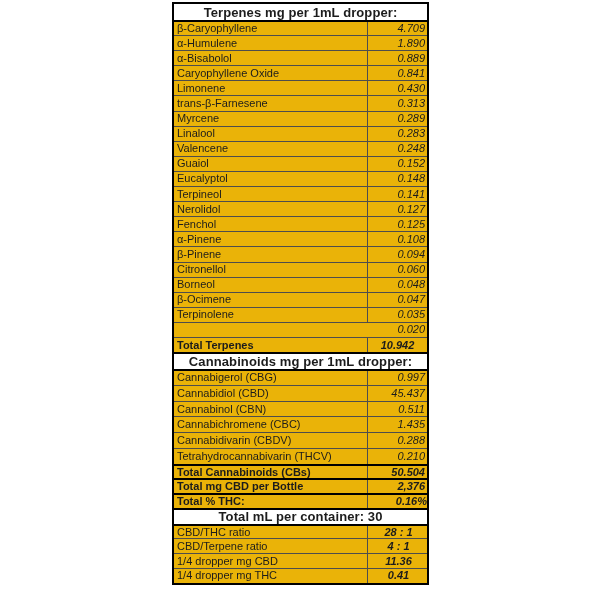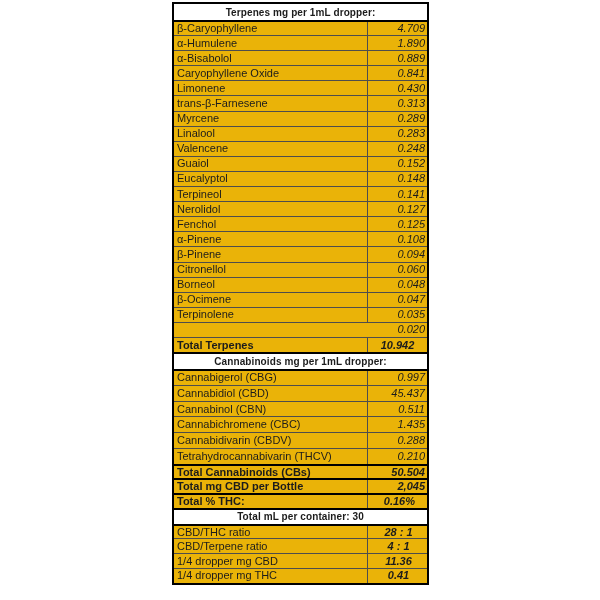--- a/index.html
+++ b/index.html
@@ -25,21 +25,21 @@
     border: 2px solid #000000;
     background: #ffffff;
   }
   .section { display: block; }
   .header-row {
     box-sizing: border-box;
     height: 16px;
     display: flex;
     align-items: center;
     justify-content: center;
-    font-size: 10px;
+    font-size: 13px;
     font-weight: bold;
     border-top: 2px solid #000000;
     letter-spacing: 0.1px;
     white-space: nowrap;
   }
   .sec-0 .header-row { border-top: none; }
   .sec-1 .header-row { height: 17px; }
   .row {
     box-sizing: border-box;
     display: flex;
@@ -73,21 +73,21 @@
     justify-content: flex-end;
     padding-right: 2px;
     font-style: italic;
   }
   .row.total .cell-label,
   .row.total .cell-value { font-weight: bold; }
   .sec-0 .row.total .cell-value {
     justify-content: center;
     padding-right: 0;
   }
-  .sec-1 .row.total:last-child .cell-value { padding-right: 12px; }
+  .sec-1 .row.total:last-child .cell-value { padding-right: 0; }
   .row.ratio .cell-value {
     justify-content: center;
     font-weight: bold;
     padding-right: 12px;
   }
 </style>
 </head>
 <body>
 
 <div class="page">
@@ -207,21 +207,21 @@
         <div class="row item">
           <div class="cell cell-label">Tetrahydrocannabivarin (THCV)</div>
           <div class="cell cell-value">0.210</div>
         </div>
         <div class="row total">
           <div class="cell cell-label">Total Cannabinoids (CBs)</div>
           <div class="cell cell-value">50.504</div>
         </div>
         <div class="row total">
           <div class="cell cell-label">Total mg CBD per Bottle</div>
-          <div class="cell cell-value">2,045</div>
+          <div class="cell cell-value">2,376</div>
         </div>
         <div class="row total">
           <div class="cell cell-label">Total % THC:</div>
           <div class="cell cell-value">0.16%</div>
         </div>
       </div>
       <div class="section sec-2">
         <div class="header-row">Total mL per container: 30</div>
         <div class="row ratio">
           <div class="cell cell-label">CBD/THC ratio</div>

